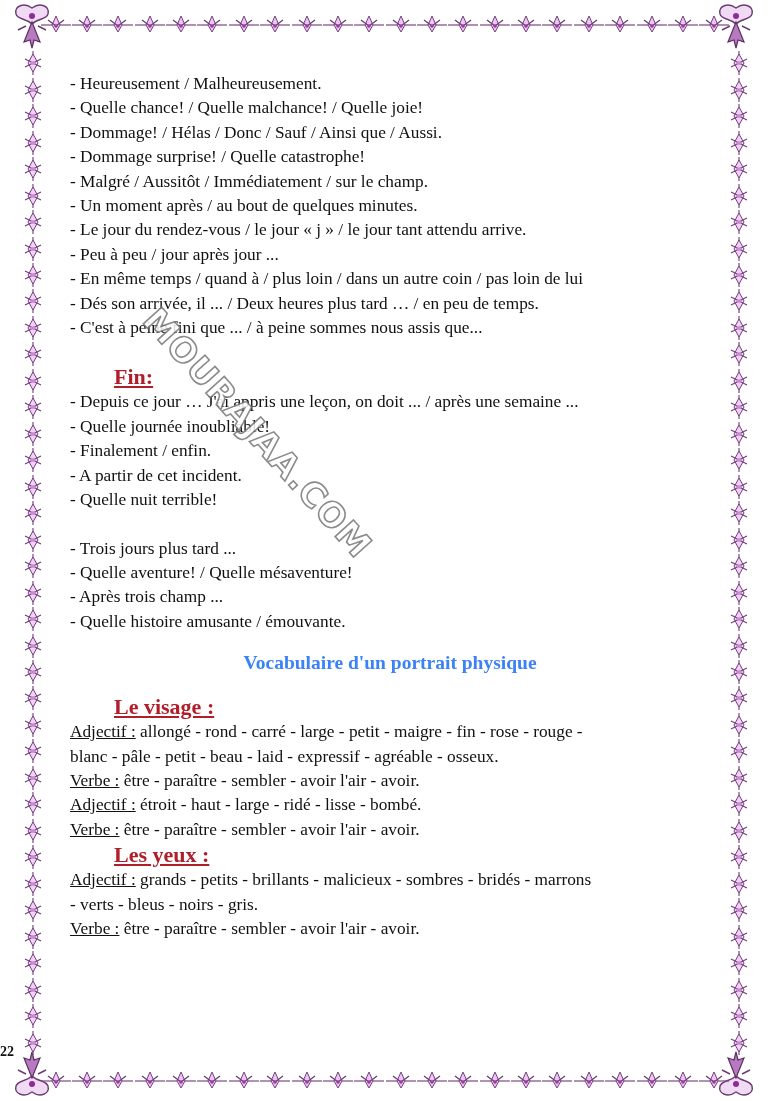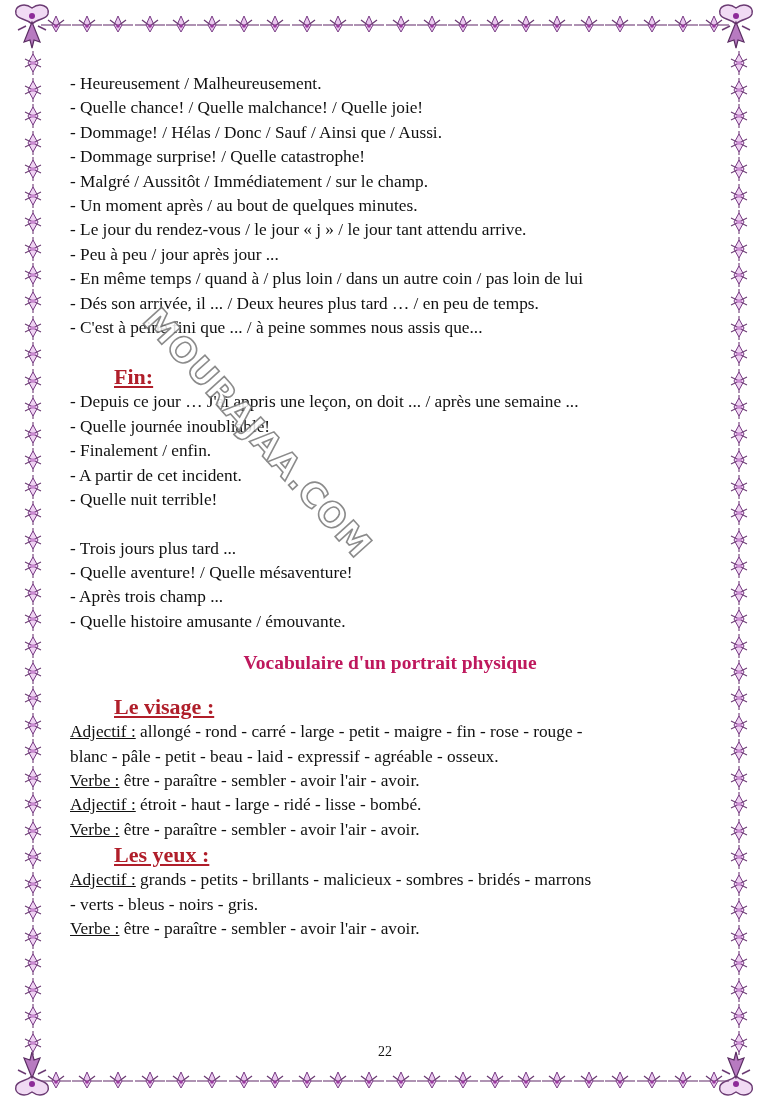--- a/index.html
+++ b/index.html
@@ -18,26 +18,26 @@
   .corner.tl { left: 10px; top: 2px; }
   .corner.tr { left: 714px; top: 2px; }
   .corner.bl { left: 10px; top: 1050px; }
   .corner.br { left: 714px; top: 1050px; }
 
   
   .content { position: absolute; left: 70px; top: 72px; width: 640px; font-size: 17.3px; line-height: 24.4px; }
   .line { white-space: nowrap; }
   .gap { height: 24px; }
   .section-head { color: #b01e2a; font-weight: bold; text-decoration: underline; font-size: 22px; line-height: 26px; margin-left: 44px; }
-  .title { text-align: center; font-weight: bold; color: #be185d; font-size: 19.5px; line-height: 30px; margin: 14px 0 16px 0; }
+  .title { text-align: center; font-weight: bold; color: #3b82f6; font-size: 19.5px; line-height: 30px; margin: 14px 0 16px 0; }
   .label { text-decoration: underline; margin-top: 16px; }
 
   .watermark { position: absolute; left: 165px; top: 300px; transform: rotate(48deg); transform-origin: left top; font-family: "DejaVu Sans", sans-serif; font-weight: bold; font-size: 34px; letter-spacing: 1px; color: #ffffff; -webkit-text-stroke: 1.6px #777777; opacity: 0.85; pointer-events: none; }
 
-  .page-number { position: absolute; left: 0; width: 770px; top: 1044px; text-align: center; font-size: 14px; font-weight: normal; }
+  .page-number { position: absolute; left: 0; width: 770px; top: 1044px; font-size: 14px; font-weight: bold; }
 </style>
 </head>
 <body>
 
 <svg width="0" height="0" style="position:absolute">
   <defs>
     <g id="orn-h-g">
       <line x1="0" y1="11" x2="30" y2="11" stroke="#7a4a80" stroke-width="1.2"></line>
       <path d="M15 2 L19 11 L15 18 L11 11 Z" fill="#e9c8ee" stroke="#7a3d86" stroke-width="1"></path>
       <path d="M7 6 L15 12 L23 6" fill="none" stroke="#6b3b73" stroke-width="1.3"></path>

